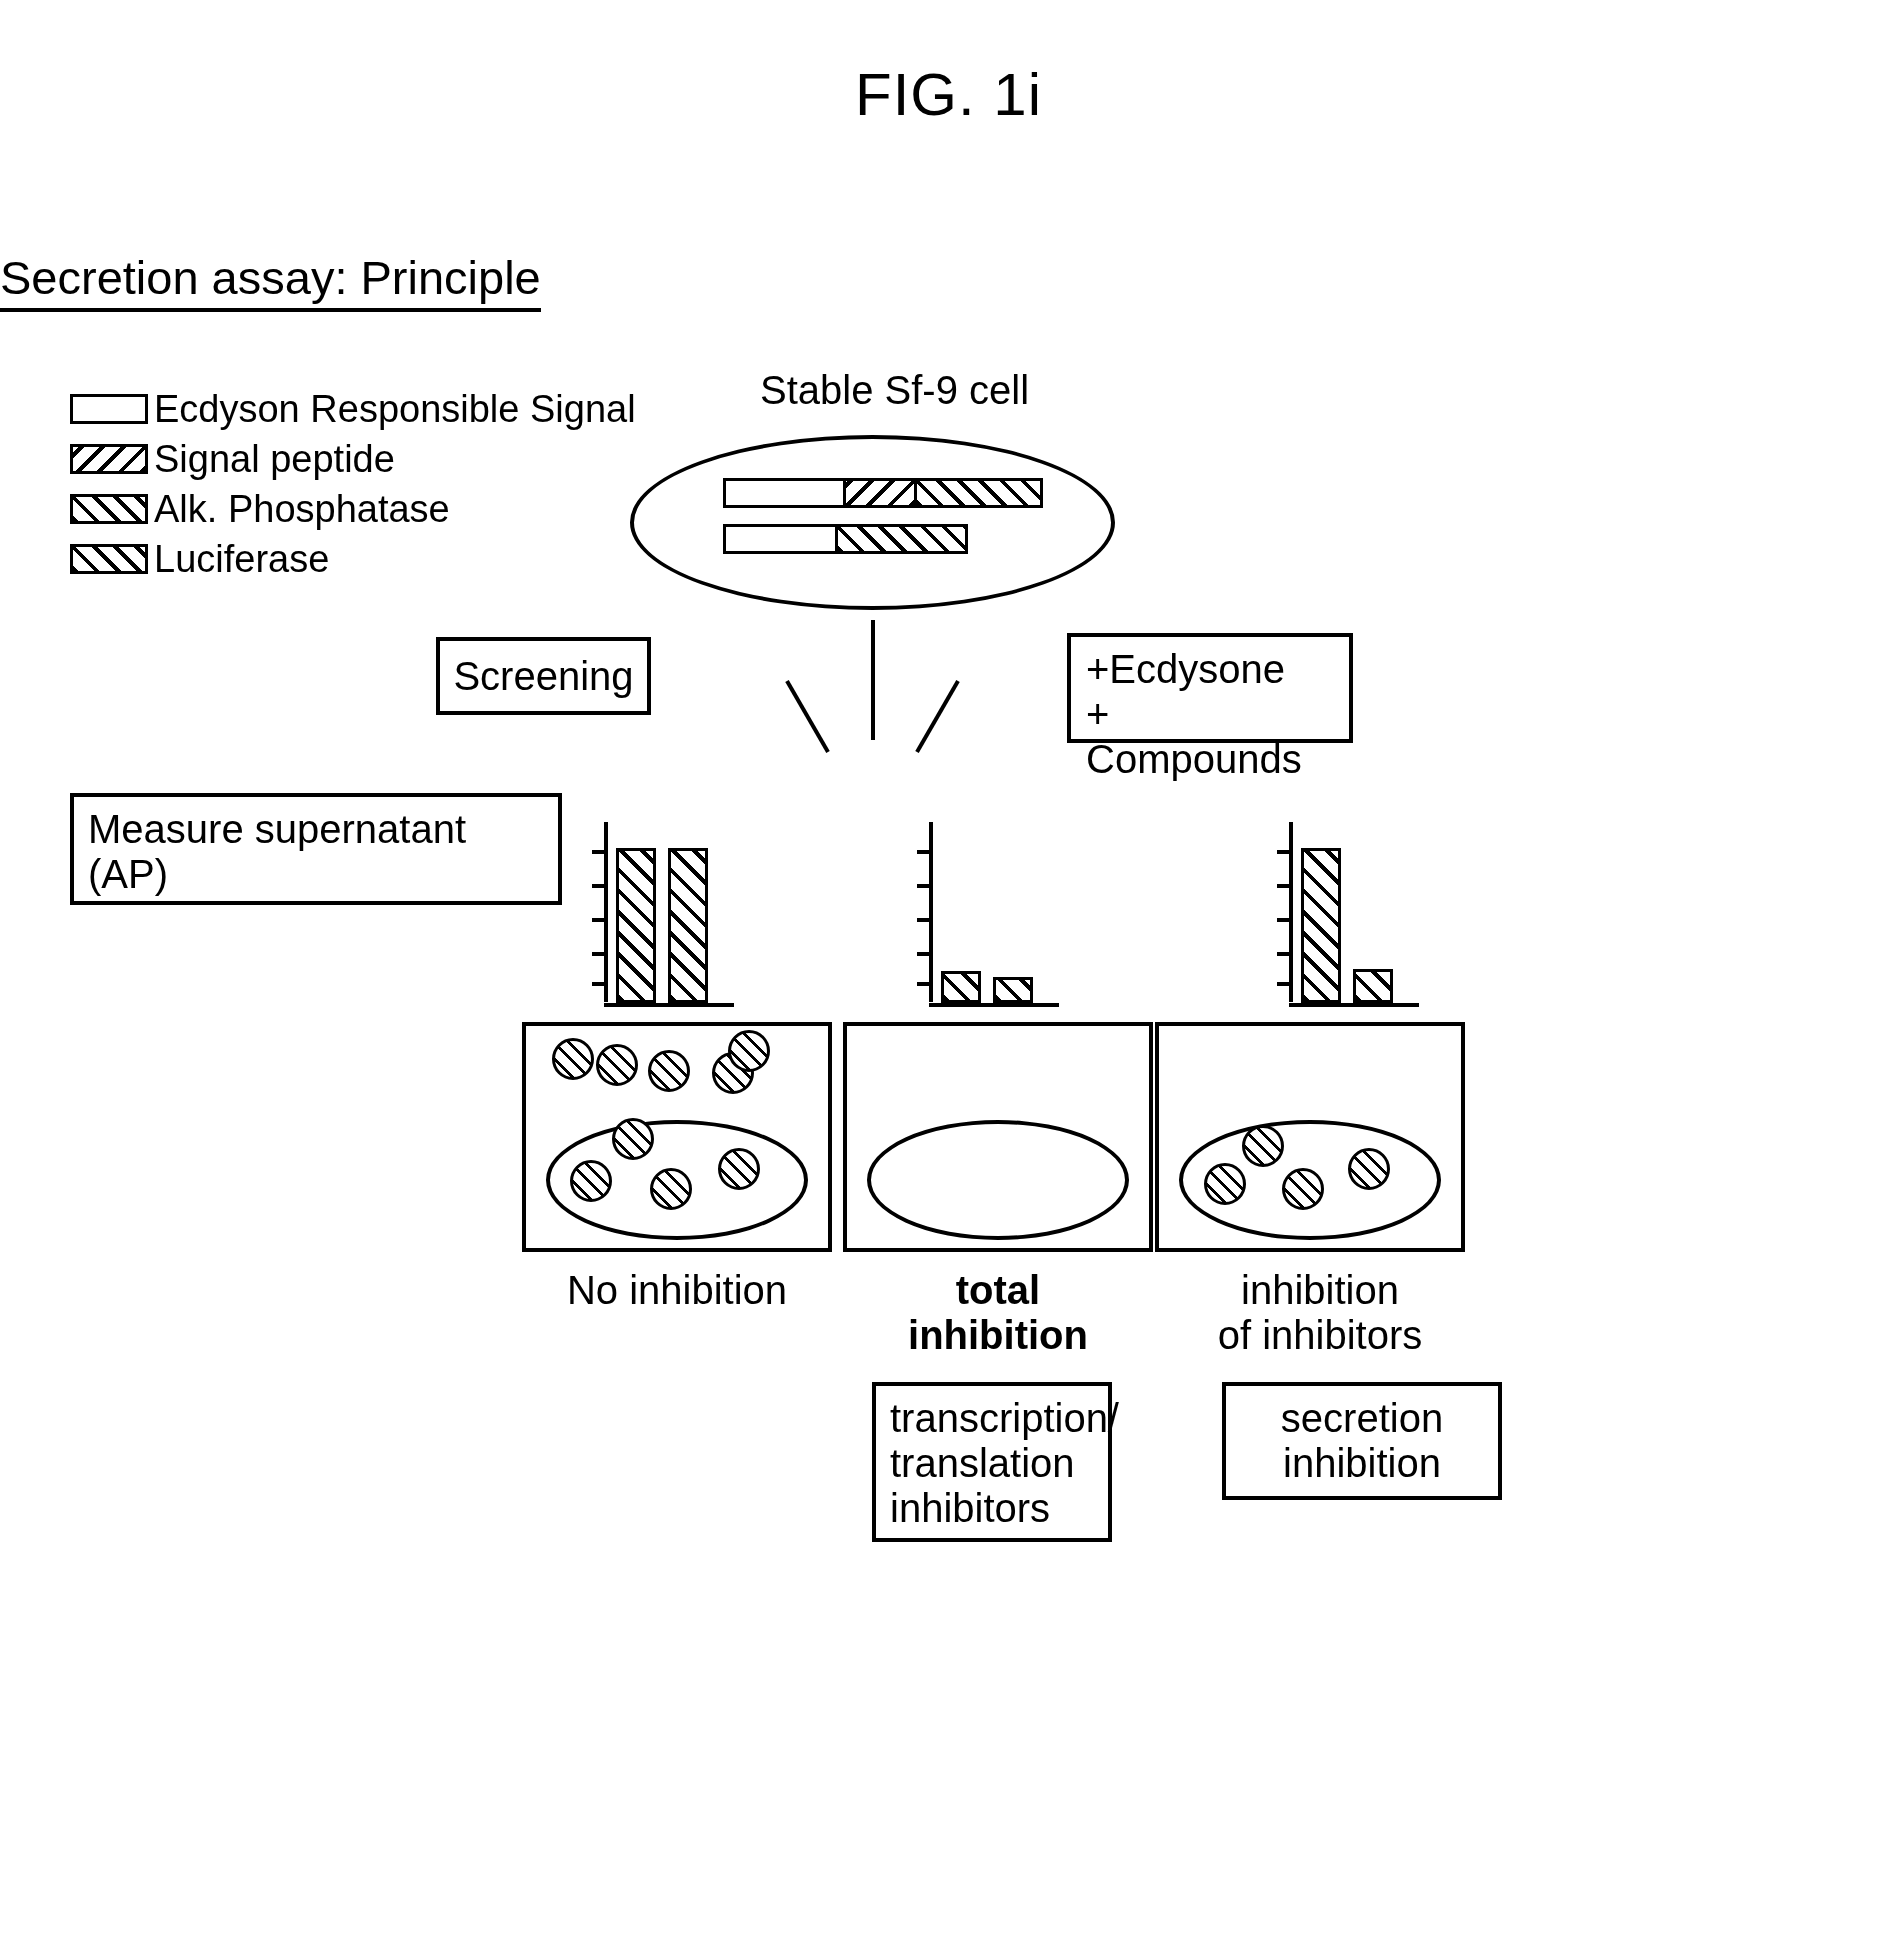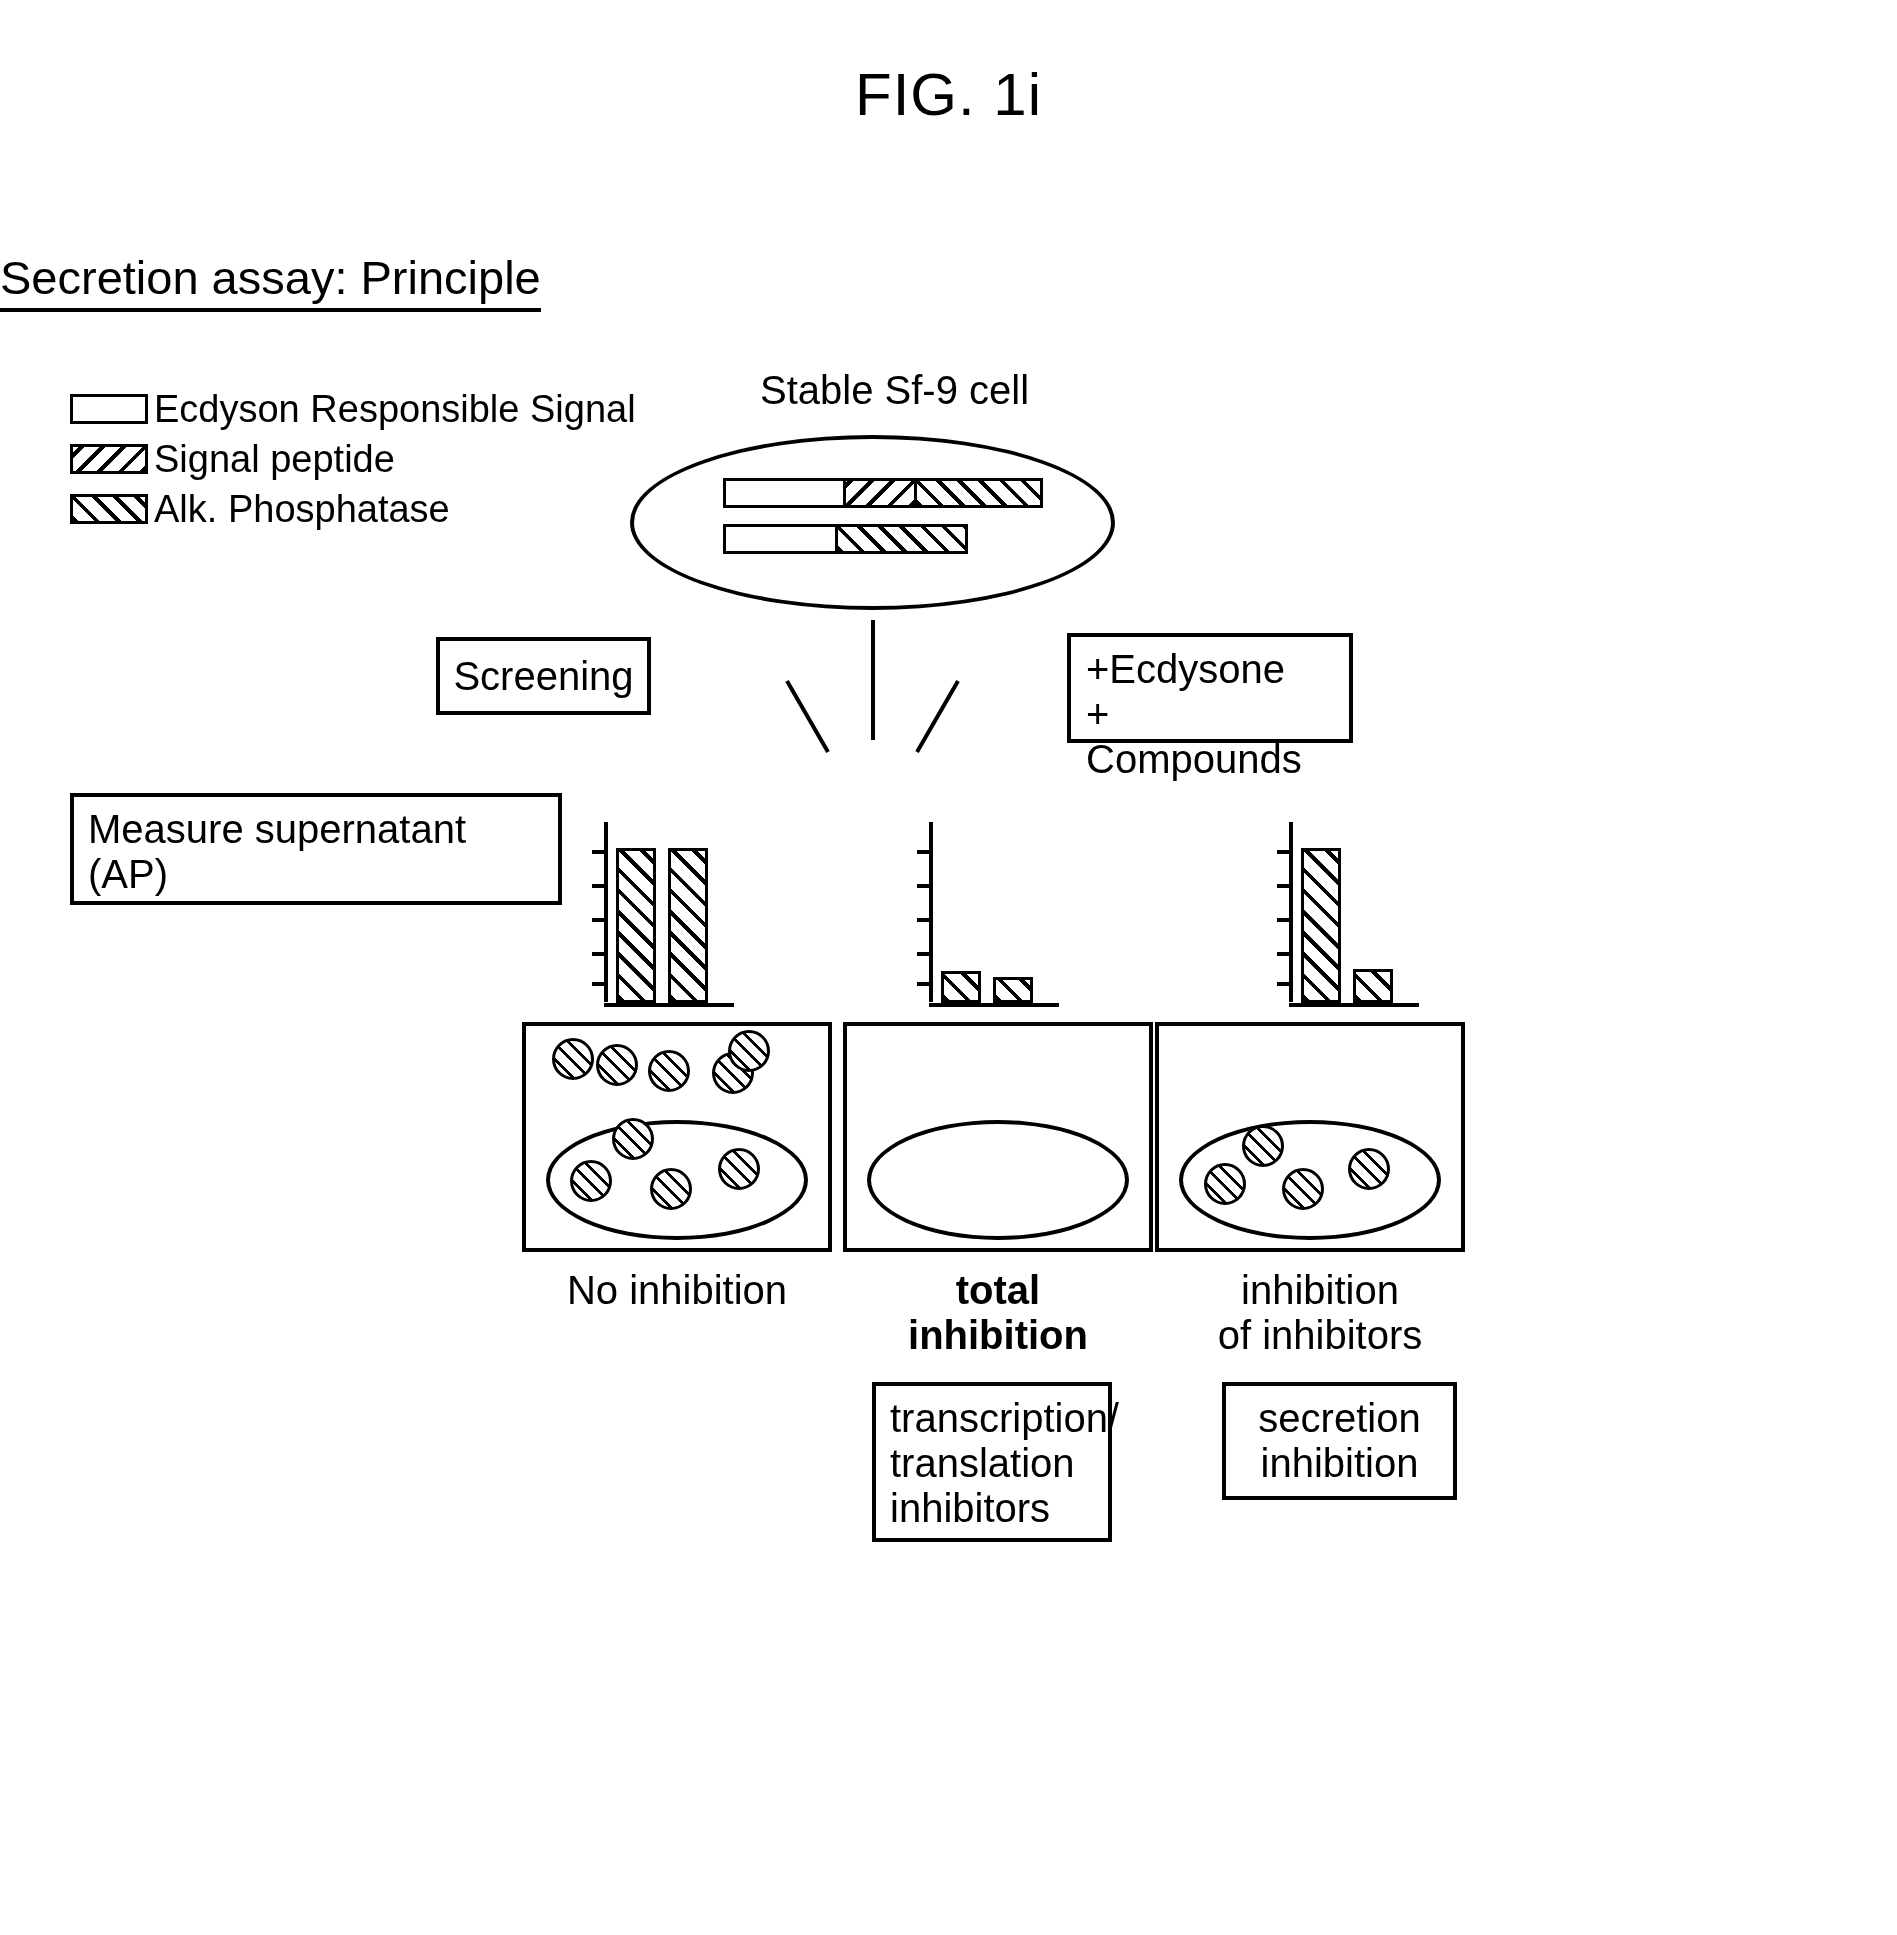--- a/index.html
+++ b/index.html
@@ -79,20 +79,24 @@
     <span class="swatch h-empty"></span>
     <span class="legend-label">Ecdyson Responsible Signal</span>
   </div>
   <div class="legend-row">
     <span class="swatch h-back"></span>
     <span class="legend-label">Signal peptide</span>
   </div>
   <div class="legend-row">
     <span class="swatch h-fwd"></span>
     <span class="legend-label">Alk. Phosphatase</span>
+  </div>
+  <div class="legend-row">
+    <span class="swatch h-cross"></span>
+    <span class="legend-label">Luciferase</span>
   </div>
 </div>
 
 <div class="cell-title">Stable Sf-9 cell</div>
 <div class="cell"></div>
 
 <div class="construct" style="left:723px;top:478px;width:320px;">
   <div class="h-empty" style="width:38%"></div>
   <div class="h-back seg-border" style="width:22%"></div>
   <div class="h-fwd seg-border" style="width:40%"></div>
@@ -194,16 +198,16 @@
   <div>inhibition</div>
   <div>of inhibitors</div>
 </div>
 
 <div class="tbox" style="left:872px;top:1382px;width:240px;height:160px;">
   <div>transcription/</div>
   <div>translation</div>
   <div>inhibitors</div>
 </div>
 
-<div class="tbox" style="left:1222px;top:1382px;width:235px;height:118px;display:flex;flex-direction:column;justify-content:center;align-items:center;">
+<div class="tbox" style="left:1222px;top:1382px;width:280px;height:118px;display:flex;flex-direction:column;justify-content:center;align-items:center;">
   <div>secretion</div>
   <div>inhibition</div>
 </div>
 
 </body></html>

